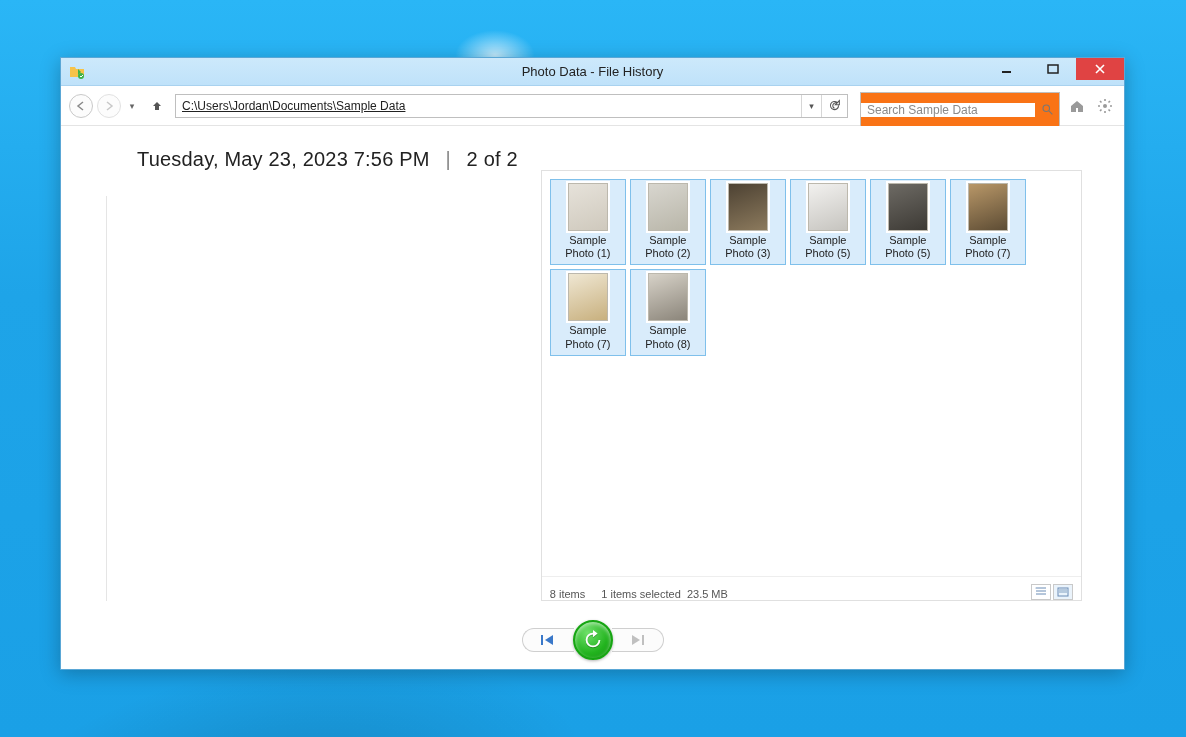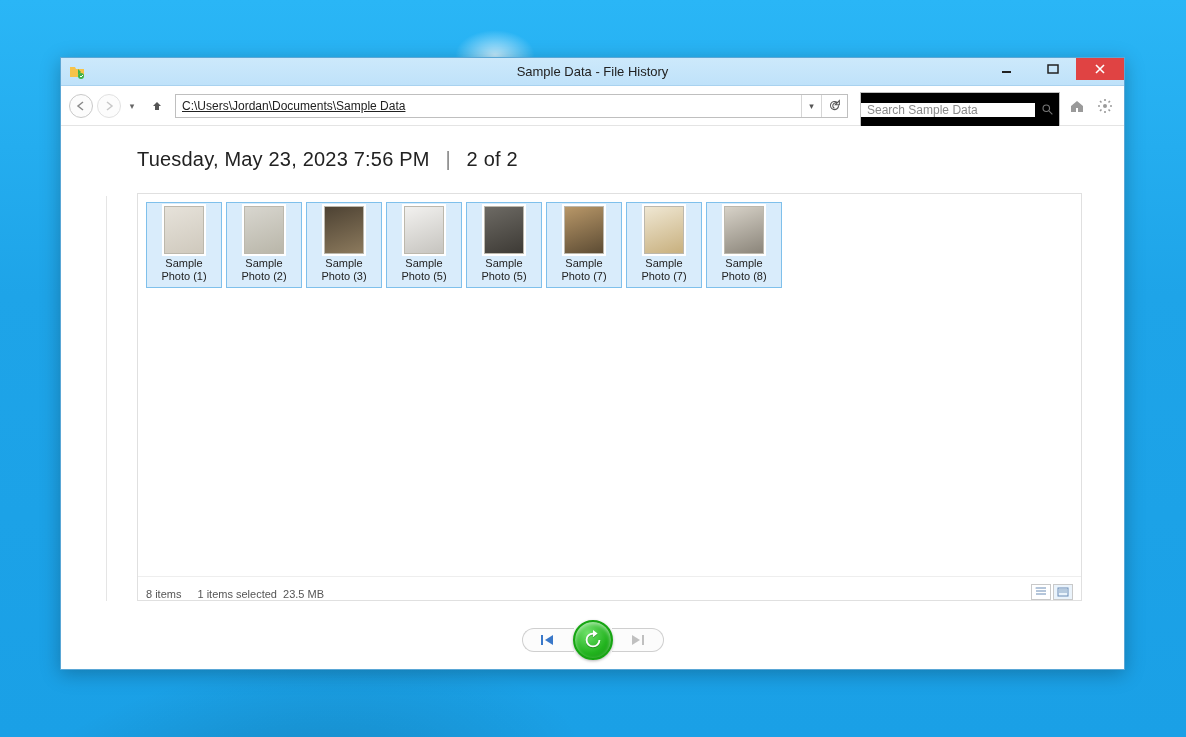--- a/index.html
+++ b/index.html
@@ -27,29 +27,29 @@
     height: 40px; padding: 7px 8px; display:flex; align-items:center; gap:4px; border-bottom:1px solid #e4e4e4;
   }
   .nav-btn { width:24px; height:24px; border:1px solid #c9c9c9; border-radius:50%; display:flex; align-items:center; justify-content:center; background:#fcfcfc; color:#8a8a8a;}
   .nav-btn.disabled { color:#c8c8c8; border-color:#e1e1e1;}
   .nav-chev { width:14px; display:flex; align-items:center; justify-content:center; color:#666; font-size:9px;}
   .up-btn { width:20px; height:20px; display:flex; align-items:center; justify-content:center; color:#555; margin:0 4px;}
   .address-wrap { flex:1; display:flex; height:24px; border:1px solid #bfbfbf; background:#fff;}
   .address { flex:1; border:none; outline:none; padding:0 6px; font-size:12px; color:#222;text-decoration:underline;}
   .addr-drop { width:20px; border-left:1px solid #d6d6d6; display:flex; align-items:center; justify-content:center; color:#555; font-size:9px;}
   .addr-refresh { width:26px; border-left:1px solid #d6d6d6; display:flex; align-items:center; justify-content:center; color:#555;}
-  .search-wrap { width:200px; height:36px; border:1px solid #bfbfbf; display:flex; align-items:center; margin-left:8px; background:#000000;margin-top:8px;}
+  .search-wrap { width:200px; height:36px; border:1px solid #bfbfbf; display:flex; align-items:center; margin-left:8px; background:#f97316;margin-top:8px;}
   .search { flex:1; border:none; outline:none; padding:0 6px; font-size:12px; color:#222;}
   .search::placeholder { color:#8a8a8a;}
   .search-go { width:24px; display:flex; align-items:center; justify-content:center; color:#777;}
   .tool-ico { width:22px; height:22px; display:flex; align-items:center; justify-content:center; color:#9a9a9a; margin-left:2px;}
   
   .body { flex:1; display:flex; background:#fff;}
   .leftpane { width:38px; border-right:1px solid #e5e5e5; margin:70px 0 10px 8px; background:#fff;}
-  .main { flex:1; padding: 22px 42px 10px 30px; display:flex; flex-direction:column;}
+  .main { flex:1; padding: 22px 42px 10px 30px; display:flex; flex-direction:row;gap:23px;}
   .heading { font-size:20px; font-weight:400; color:#222; letter-spacing:.2px;}
   .heading .sep { color:#888; margin:0 10px;}
   
   .filesbox { margin-top:22px; flex:1; border:1px solid #e0e0e0; background:#fff; display:flex; flex-direction:column;}
   .filegrid { flex:1; padding:8px; display:flex; flex-wrap:wrap; align-content:flex-start; gap:4px;}
   .item { width:76px; border:1px solid #7fc0eb; background:#d9ecfb; padding:3px 3px 4px; display:flex; flex-direction:column; align-items:center;}
   .thumb { width:40px; height:48px; background:linear-gradient(160deg,#e6e2da,#cfc9bd); border:1px solid #bcb8ad; box-shadow:0 0 0 2px #fff;}
   .thumb.t2 { background:linear-gradient(160deg,#d8d6cf,#b9b6a9);}
   .thumb.t3 { background:linear-gradient(160deg,#4d4233,#8c7a5d);}
   .thumb.t4 { background:linear-gradient(160deg,#f2f1ef,#c6c4bf);}
@@ -81,21 +81,21 @@
 
   <div class="titlebar">
     <span class="app-icon">
       <svg width="16" height="16" viewBox="0 0 16 16">
           <path fill="#f6c34a" d="M1 3h5l1 2h8v8H1z"></path>
           <path fill="#3cb34a" d="M10 9l3 3-3 3z" transform="translate(-1,-4)"></path>
           <circle cx="12" cy="12" r="3" fill="#3cb34a"></circle>
           <path d="M11 12l1 1 2-2" stroke="#fff" stroke-width="1" fill="none"></path>
         </svg>
     </span>
-    <div class="title">Sample Data - File History</div>
+    <div class="title">Photo Data - File History</div>
     <div class="win-controls">
       <div class="win-btn">
         <svg width="12" height="12">
             <rect x="1" y="8" width="9" height="2" fill="#222"></rect>
           </svg>
       </div>
       <div class="win-btn">
         <svg width="12" height="12">
             <rect x="1" y="2" width="10" height="8" fill="none" stroke="#222" stroke-width="1.5"></rect>
           </svg>

